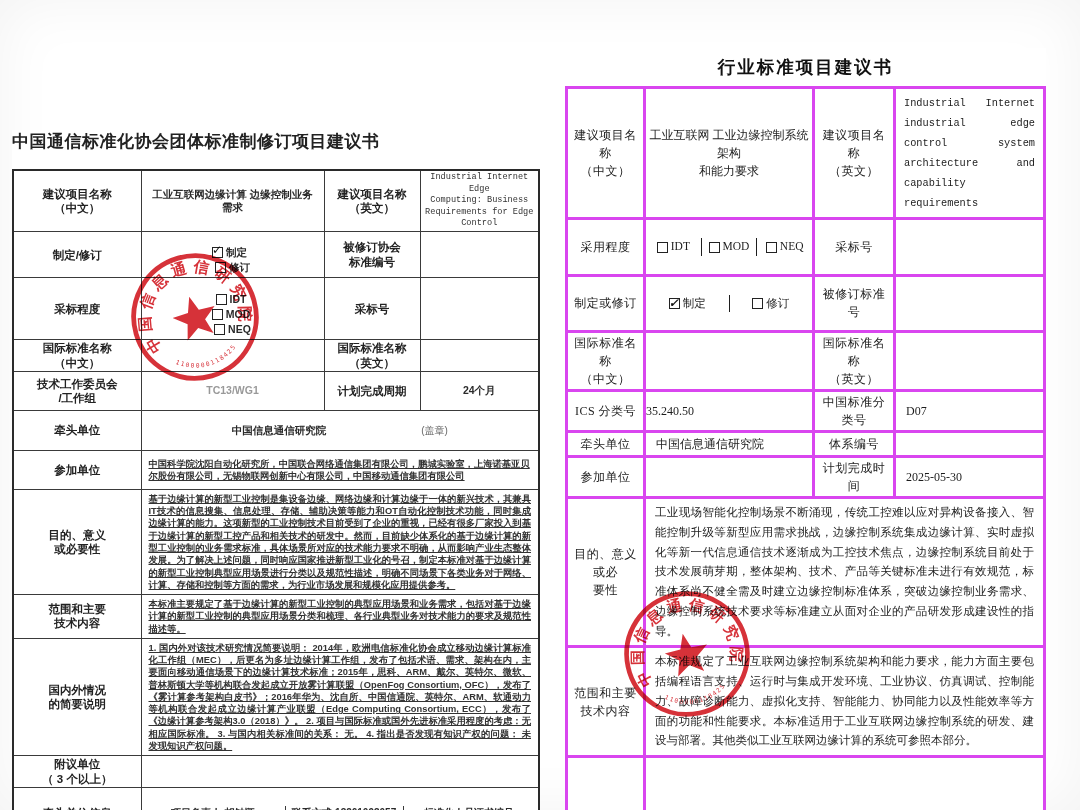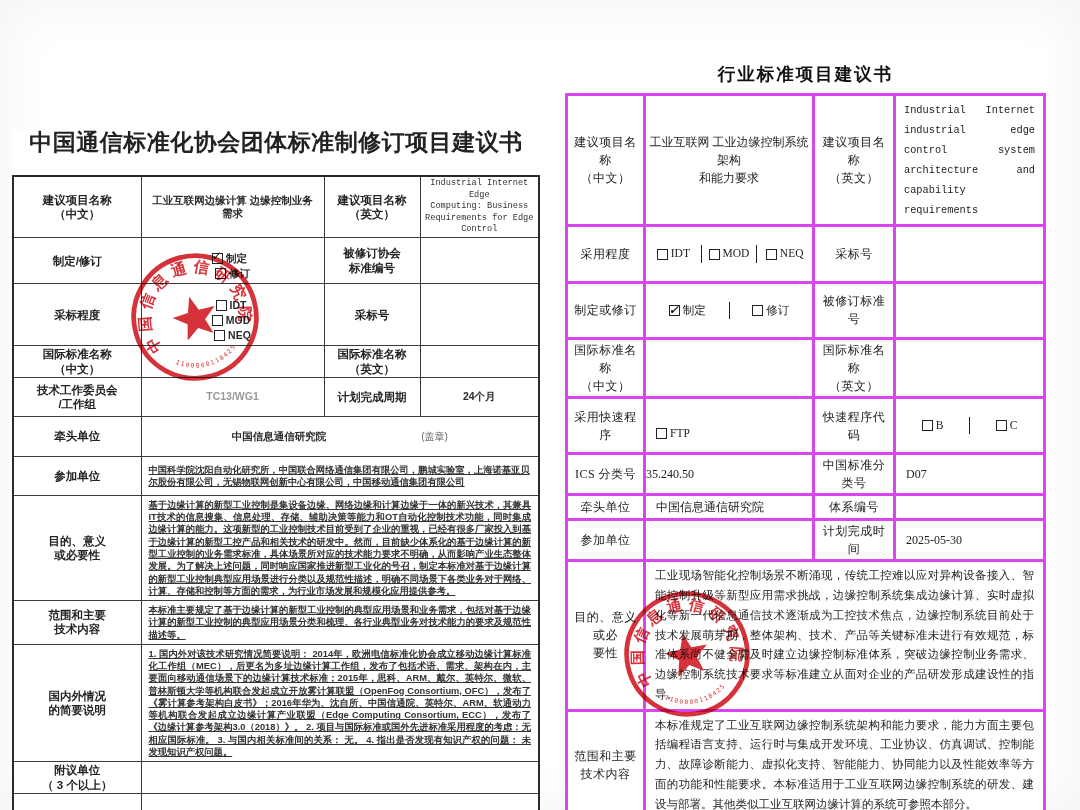--- a/index.html
+++ b/index.html
@@ -7,21 +7,21 @@
     width:1080px;height:810px;position:relative;overflow:hidden;
     background:#ffffff;
     font-family:"Liberation Sans","DejaVu Sans",sans-serif;
     color:#2a2a2a;
   }
   .canvas{position:absolute;inset:0;box-shadow:inset 0 0 60px rgba(0,0,0,.05);}
   .doc{position:absolute;background:#fff;}
   
   .doc-left{left:12px;top:130px;width:528px;}
   .t-left{
-    margin:0 0 21px 0;text-align:center;font-size:23px;line-height:24px;
+    margin:0 0 15px 0;font-size:17px;line-height:24px;
     font-weight:bold;color:#222;letter-spacing:.5px;
   }
   table.tbl{border-collapse:collapse;table-layout:fixed;width:100%;}
   .tbl td{
     border:1px solid #3a3a3a;vertical-align:middle;text-align:center;
     white-space:pre-line;padding:1px 3px;overflow:hidden;
   }
   .tbl-left{border:2px solid #2a2a2a;}
   .tbl-left td{font-weight:bold;}
   .tbl-left .lb{font-size:11.5px;line-height:1.25;color:#222;}
@@ -29,21 +29,21 @@
   .tbl-left .para{
     font-size:9.3px;line-height:1.32;text-align:justify;text-align-last:left;
     padding:3px 7px;vertical-align:middle;color:#333;text-decoration:underline;
   }
   .tbl-left .mono{font-family:"Liberation Mono","DejaVu Sans Mono",monospace;font-size:8.6px;line-height:1.35;font-weight:normal;color:#333;}
   .leftal{text-align:left;padding-left:18px;}
   .faint{color:#999;font-size:9px;font-weight:normal;}
   .gz{font-size:10px;color:#666;font-weight:normal;margin-left:95px;}
   
   .doc-right{left:565px;top:48px;width:481px;font-family:"Liberation Serif","DejaVu Serif",serif;color:#1c1c1c;}
-  .t-right{margin:15px 0 8px 0;text-align:center;font-size:17.5px;line-height:22px;font-weight:bold;letter-spacing:2px;color:#111;}
+  .t-right{margin:8px 0 8px 0;text-align:center;font-size:17.5px;line-height:22px;font-weight:bold;letter-spacing:2px;color:#111;}
   .tbl-right{border:2px solid #1e1e1e;}
   .tbl-right td{border:3px solid #d946ef;font-size:12px;line-height:1.5;color:#1c1c1c;}
   .tbl-right .lb{font-size:12px;letter-spacing:.5px;}
   .tbl-right .rpara{
     font-size:11.5px;line-height:1.72;text-align:justify;text-align-last:left;
     padding:4px 9px;
   }
   .tbl-right .en{
     font-family:"Liberation Mono","DejaVu Sans Mono",monospace;
     font-size:10.3px;line-height:1.95;text-align:justify;text-align-last:left;padding:4px 8px;
@@ -219,33 +219,20 @@
         <td></td>
       </tr>
       <tr style="height:50px">
         <td class="lb">国际标准名称
 （中文）</td>
         <td></td>
         <td class="lb">国际标准名称
 （英文）</td>
         <td></td>
       </tr>
-      <tr style="height:27px">
-        <td class="lb">采用快速程序</td>
-        <td style="text-align:left;padding-left:10px">
-          <span class="cb"><i class="bx"></i><em class="cbl">FTP</em></span>
-        </td>
-        <td class="lb">快速程序代码</td>
-        <td class="nopad">
-          <div class="split">
-            <div><i class="bx"></i><em class="cbl">B</em></div>
-            <div><i class="bx"></i><em class="cbl">C</em></div>
-          </div>
-        </td>
-      </tr>
       <tr style="height:24px">
         <td class="lb">ICS 分类号</td>
         <td style="text-align:left;padding-left:0">35.240.50</td>
         <td class="lb">中国标准分类号</td>
         <td style="text-align:left;padding-left:10px">D07</td>
       </tr>
       <tr style="height:25px">
         <td class="lb">牵头单位</td>
         <td style="text-align:left;padding-left:10px">中国信息通信研究院</td>
         <td class="lb">体系编号</td>

